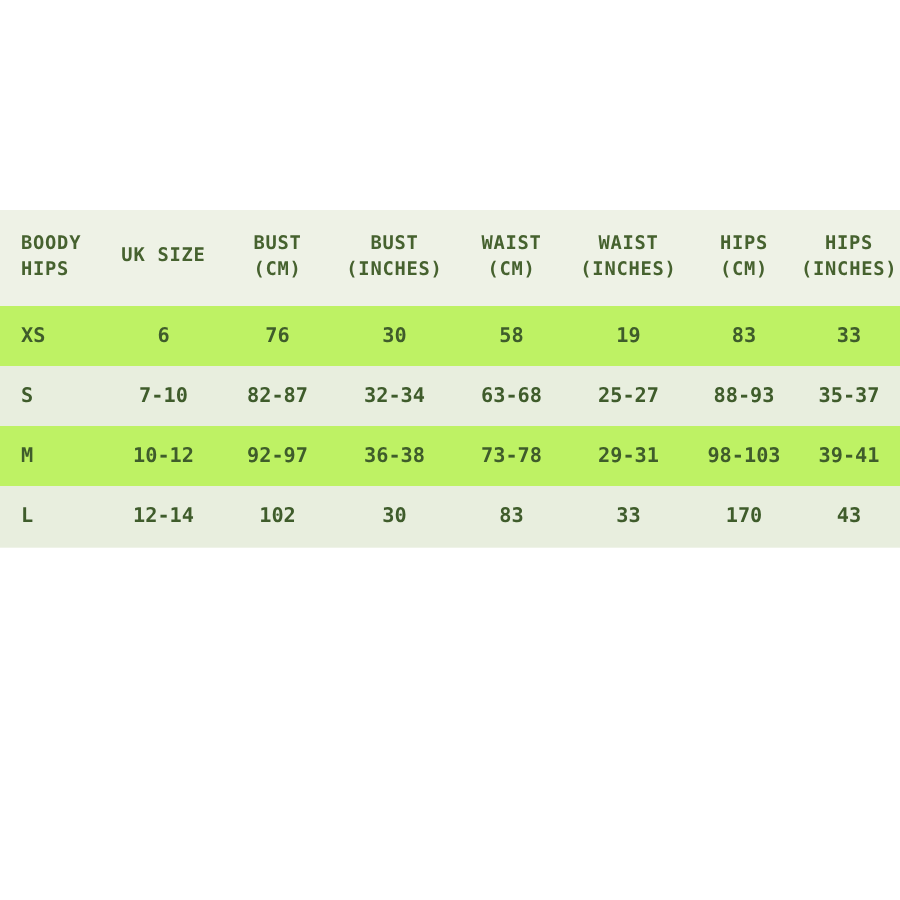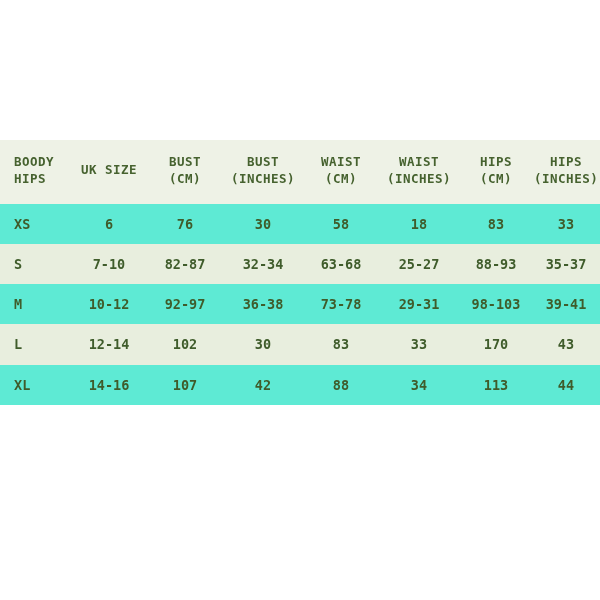--- a/index.html
+++ b/index.html
@@ -62,21 +62,21 @@
     color: #3f5c2b;
     font-family: "DejaVu Sans Mono", monospace;
     font-size: 13.5px;
     font-weight: bold;
     text-align: center;
     padding: 12px 2px;
     border: 0;
     line-height: 1.2;
   }
   tbody tr.row-odd td {
-    background: #5eead4;
+    background: #bef264;
   }
   tbody tr.row-even td {
     background: #e8eede;
   }
   tbody td.first-col {
     text-align: left;
     padding-left: 14px;
   }
 </style>
 </head>
@@ -130,21 +130,21 @@
           </th>
         </tr>
       </thead>
       <tbody>
         <tr class="row-odd">
           <td class="first-col">XS</td>
           <td>6</td>
           <td>76</td>
           <td>30</td>
           <td>58</td>
-          <td>18</td>
+          <td>19</td>
           <td>83</td>
           <td>33</td>
         </tr>
         <tr class="row-even">
           <td class="first-col">S</td>
           <td>7-10</td>
           <td>82-87</td>
           <td>32-34</td>
           <td>63-68</td>
           <td>25-27</td>
@@ -164,26 +164,16 @@
         <tr class="row-even">
           <td class="first-col">L</td>
           <td>12-14</td>
           <td>102</td>
           <td>30</td>
           <td>83</td>
           <td>33</td>
           <td>170</td>
           <td>43</td>
         </tr>
-        <tr class="row-odd">
-          <td class="first-col">XL</td>
-          <td>14-16</td>
-          <td>107</td>
-          <td>42</td>
-          <td>88</td>
-          <td>34</td>
-          <td>113</td>
-          <td>44</td>
-        </tr>
       </tbody>
     </table>
   </div>
 </div>
 
 </body></html>

